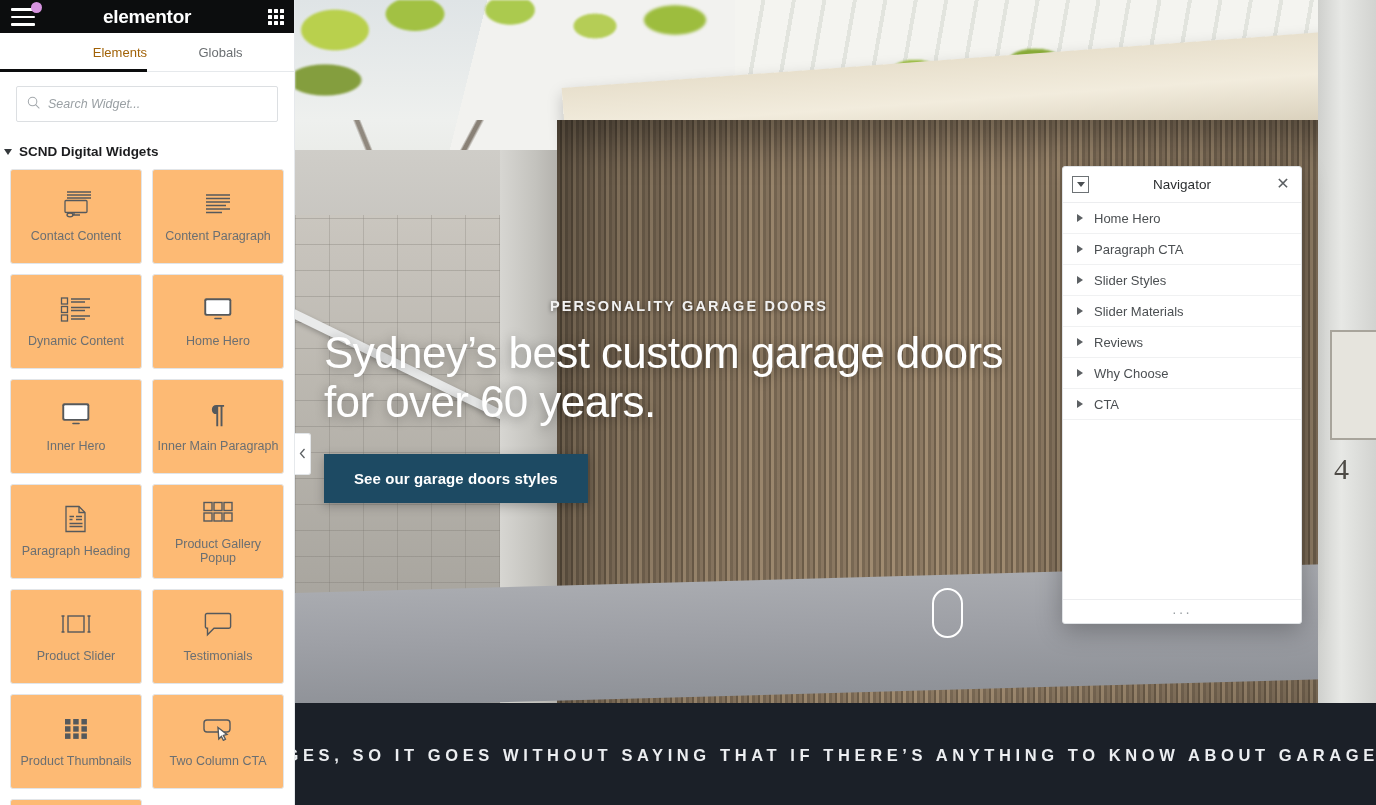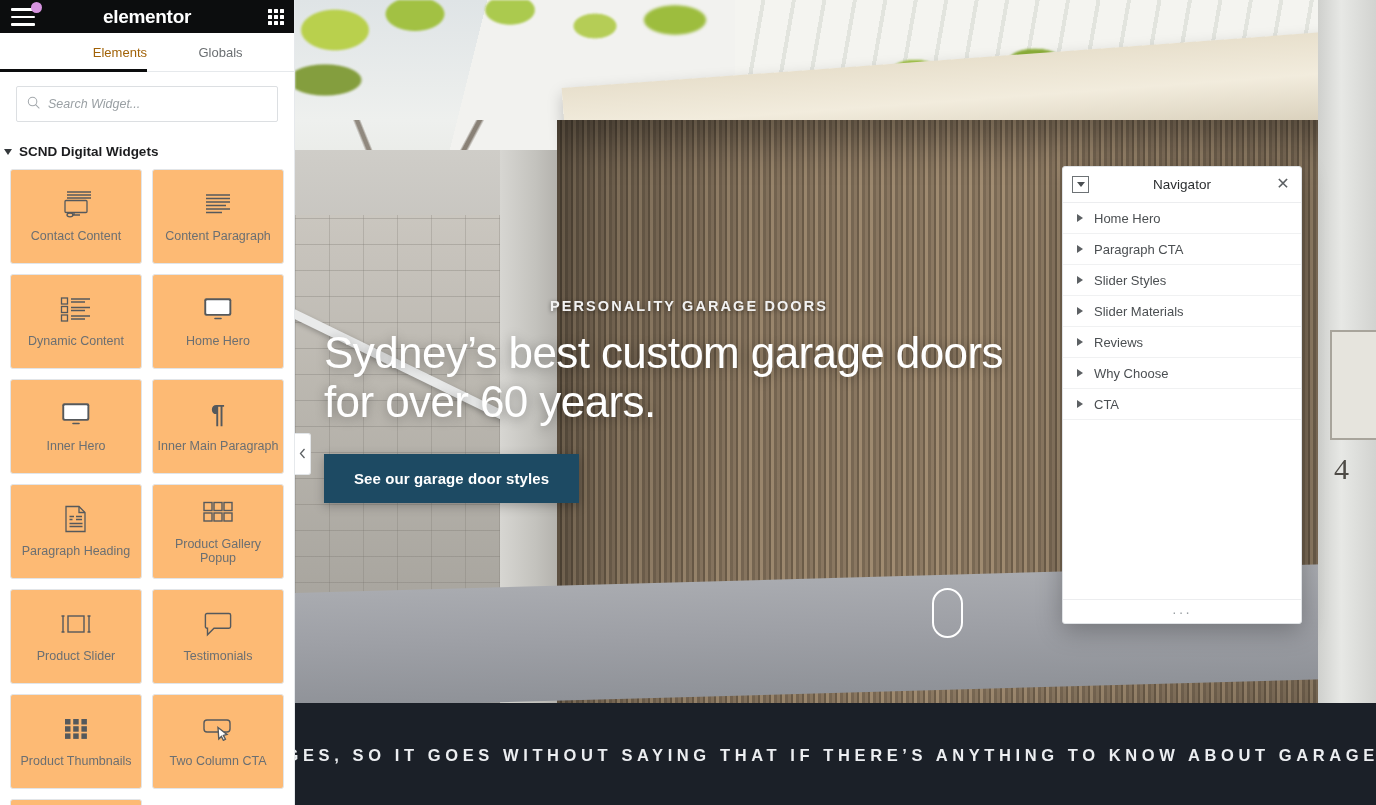--- a/index.html
+++ b/index.html
@@ -352,21 +352,21 @@
     <div class="door"></div>
     <div class="driveway"></div>
     <div class="rightwall">
       <div class="panel-box"></div>
       <div class="num">4</div>
     </div>
 
     <div class="hero-text">
       <div class="eyebrow">PERSONALITY GARAGE DOORS</div>
       <div class="headline">Sydney’s best custom garage doors for over 60 years.</div>
-      <button class="cta-btn">See our garage door styles</button>
+      <button class="cta-btn">See our garage doors styles</button>
     </div>
 
     <div class="scroll-pill"></div>
 
     <div class="dark-band">
       <div class="marquee">AGES, SO IT GOES WITHOUT SAYING THAT IF THERE’S ANYTHING TO KNOW ABOUT GARAGE DOORS</div>
     </div>
   </div>
 
   <div class="collapse-tab">

